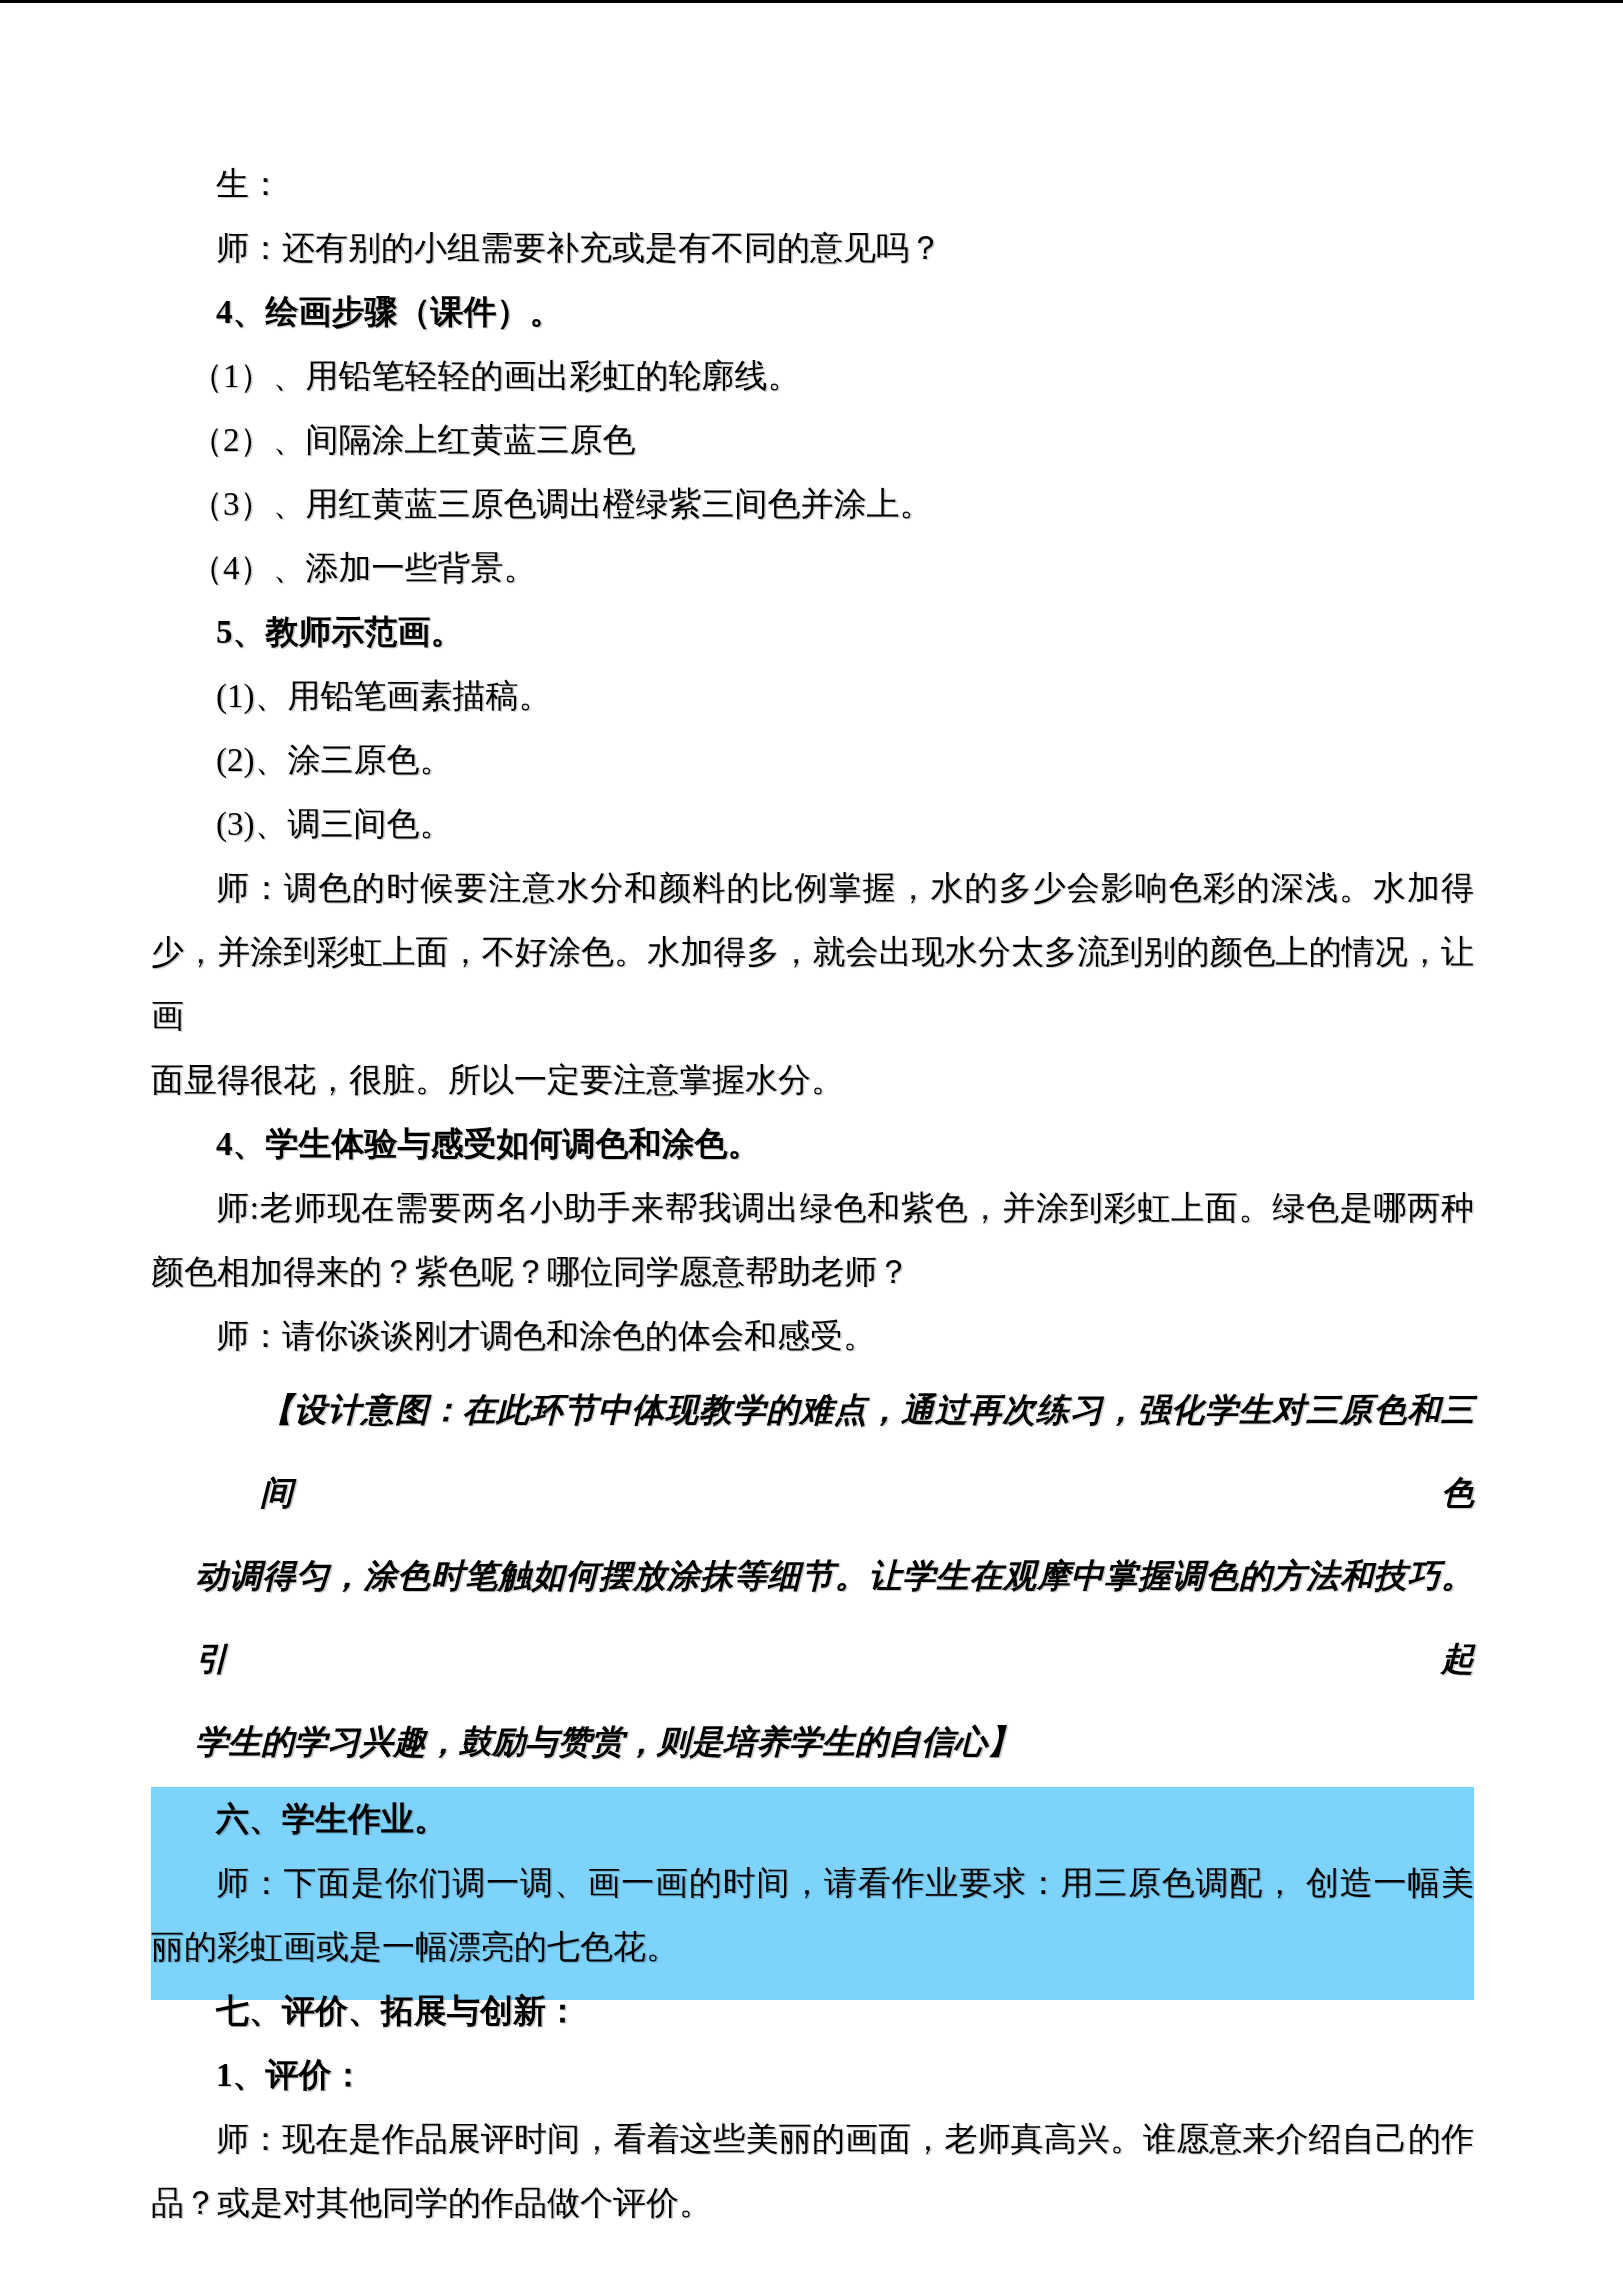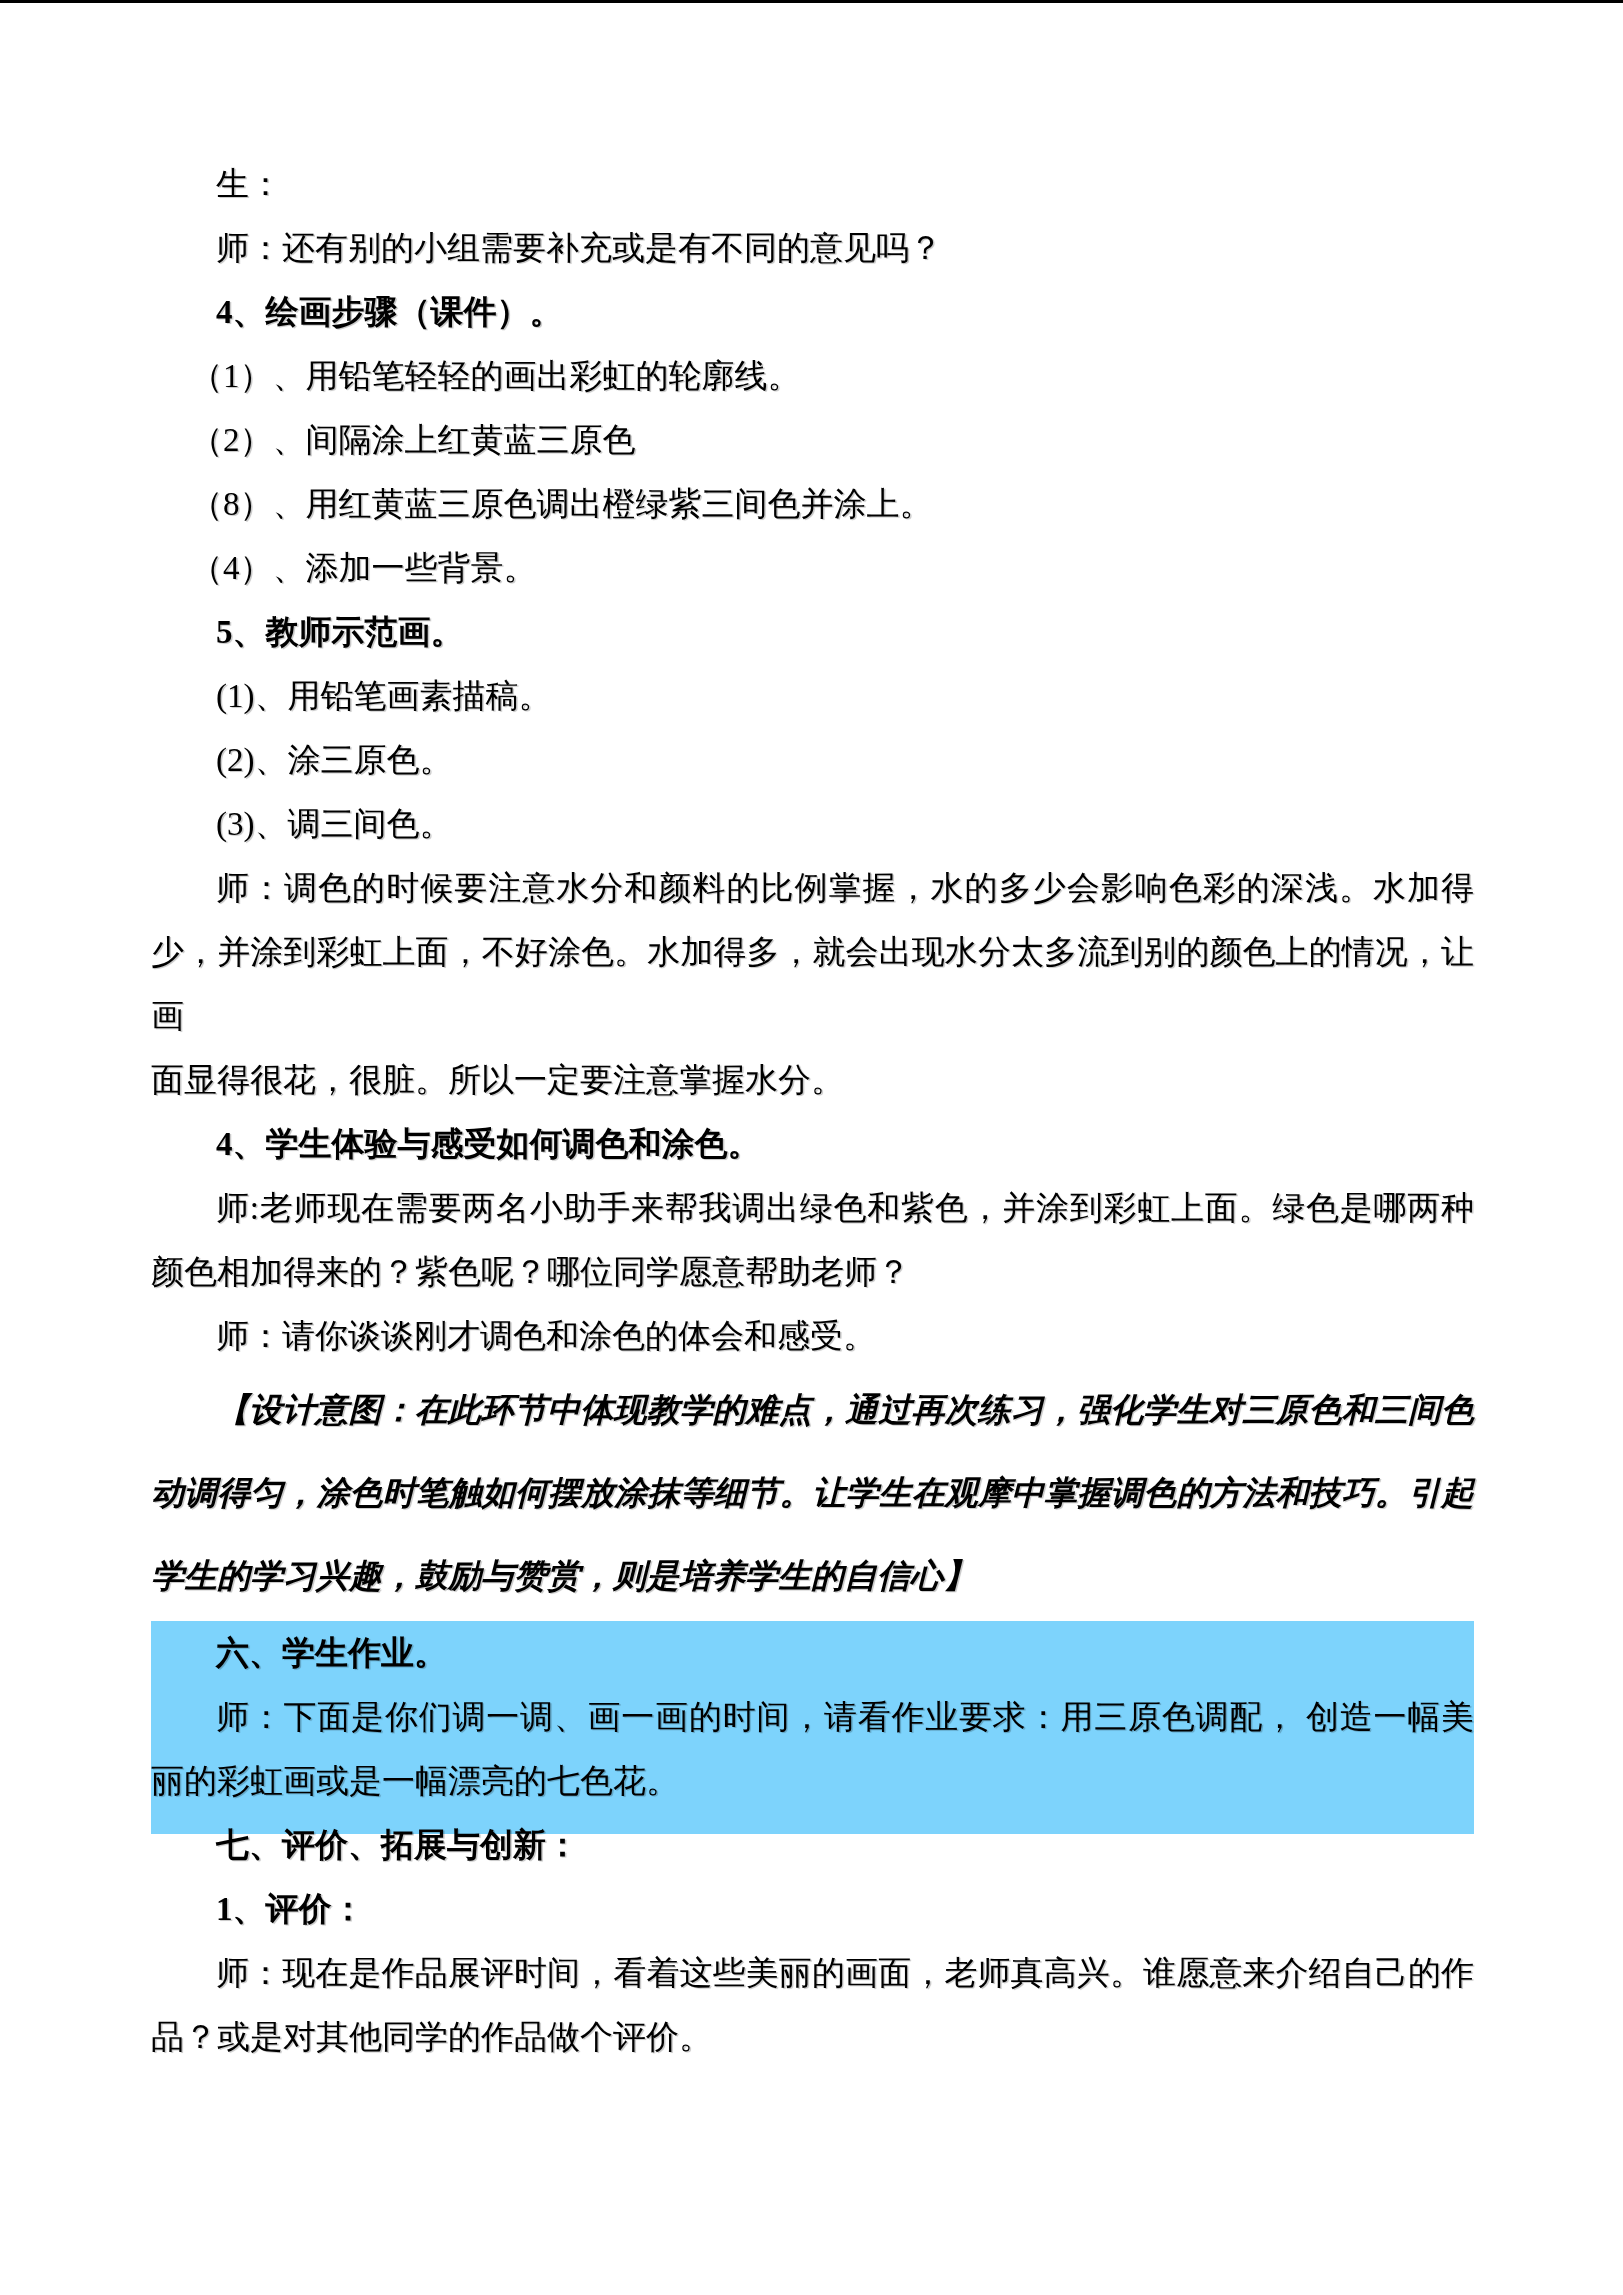--- a/index.html
+++ b/index.html
@@ -41,20 +41,21 @@
   .fill   {                          
     text-align: justify;
     text-align-last: justify;
   }
   .script-block { margin-bottom: 4.1px; }
   .script {
     line-height: 83px;
     font-weight: bold;
     font-style: italic;
     font-family: "DejaVu Serif", "Liberation Serif", serif;
+    margin-left: 44px;
   }
   .highlight {
     background: #7dd3fc;
     padding-bottom: 20.5px;
     margin-bottom: -20.5px;
   }
 </style>
 </head>
 <body>
 
@@ -62,21 +63,21 @@
   <div class="top-border"></div>
 
   <div class="content">
 
     <div class="line indent">生：</div>
     <div class="line indent">师：还有别的小组需要补充或是有不同的意见吗？</div>
 
     <div class="line indent bold">4、绘画步骤（课件）。</div>
     <div class="line list">（1）、用铅笔轻轻的画出彩虹的轮廓线。</div>
     <div class="line list">（2）、间隔涂上红黄蓝三原色</div>
-    <div class="line list">（8）、用红黄蓝三原色调出橙绿紫三间色并涂上。</div>
+    <div class="line list">（3）、用红黄蓝三原色调出橙绿紫三间色并涂上。</div>
     <div class="line list">（4）、添加一些背景。</div>
 
     <div class="line indent bold">5、教师示范画。</div>
     <div class="line indent">(1)、用铅笔画素描稿。</div>
     <div class="line indent">(2)、涂三原色。</div>
     <div class="line indent">(3)、调三间色。</div>
 
     <div class="line indent fill">师：调色的时候要注意水分和颜料的比例掌握，水的多少会影响色彩的深浅。水加得</div>
     <div class="line fill">少，并涂到彩虹上面，不好涂色。水加得多，就会出现水分太多流到别的颜色上的情况，让画</div>
     <div class="line">面显得很花，很脏。所以一定要注意掌握水分。</div>

